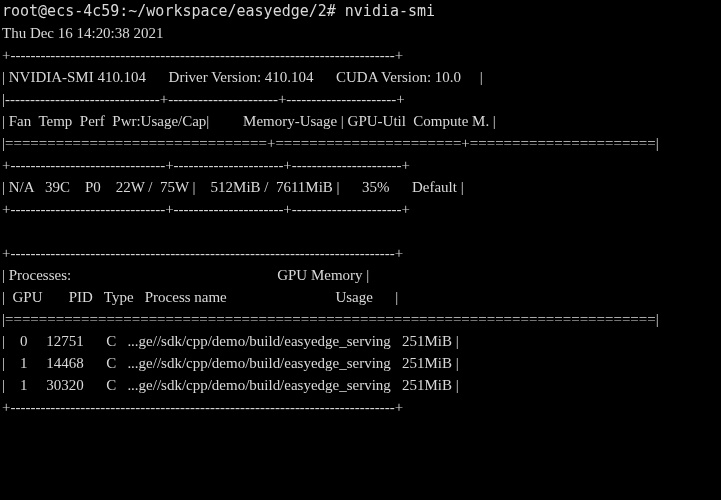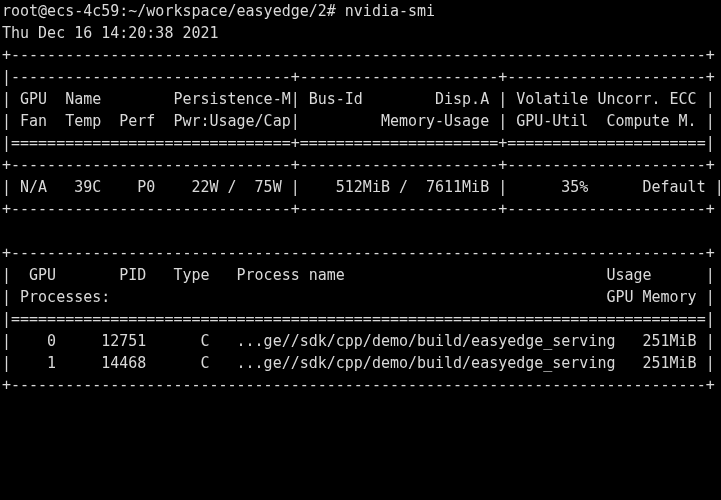--- a/index.html
+++ b/index.html
@@ -24,20 +24,21 @@
     padding: 0;
     box-sizing: border-box;
     position: relative;
     letter-spacing: 0px;
   }
   .line {
     white-space: pre;
     height: 22px;
     display: block;
     padding-left: 2px;
+    font-family: Liberation Serif, serif;
   }
   .blank {
     white-space: pre;
     height: 22px;
     display: block;
   }
   .promptline {
     white-space: pre;
     display: block;
     height: 22px;
@@ -45,29 +46,30 @@
   }
 </style>
 </head>
 <body>
 
 <div id="terminal" style="font-size: 14.991px;">
 
   <span class="promptline">root@ecs-4c59:~/workspace/easyedge/2# nvidia-smi</span>
   <span class="line">Thu Dec 16 14:20:38 2021</span>
   <span class="line">+-----------------------------------------------------------------------------+</span>
+  <span class="line">| NVIDIA-SMI 410.104      Driver Version: 410.104      CUDA Version: 10.0     |</span>
   <span class="line">|-------------------------------+----------------------+----------------------+</span>
-  <span class="line">| GPU  Name        Persistence-M| Bus-Id        Disp.A | Volatile Uncorr. ECC |</span>
   <span class="line">| Fan  Temp  Perf  Pwr:Usage/Cap|         Memory-Usage | GPU-Util  Compute M. |</span>
   <span class="line">|===============================+======================+======================|</span>
   <span class="line">+-------------------------------+----------------------+----------------------+</span>
   <span class="line">| N/A   39C    P0    22W /  75W |    512MiB /  7611MiB |      35%      Default |</span>
   <span class="line">+-------------------------------+----------------------+----------------------+</span>
   <span class="blank"></span>
   <span class="line">+-----------------------------------------------------------------------------+</span>
+  <span class="line">| Processes:                                                       GPU Memory |</span>
   <span class="line">|  GPU       PID   Type   Process name                             Usage      |</span>
-  <span class="line">| Processes:                                                       GPU Memory |</span>
   <span class="line">|=============================================================================|</span>
   <span class="line">|    0     12751      C   ...ge//sdk/cpp/demo/build/easyedge_serving   251MiB |</span>
   <span class="line">|    1     14468      C   ...ge//sdk/cpp/demo/build/easyedge_serving   251MiB |</span>
+  <span class="line">|    1     30320      C   ...ge//sdk/cpp/demo/build/easyedge_serving   251MiB |</span>
   <span class="line">+-----------------------------------------------------------------------------+</span>
 
 </div>
 
 </body></html>

